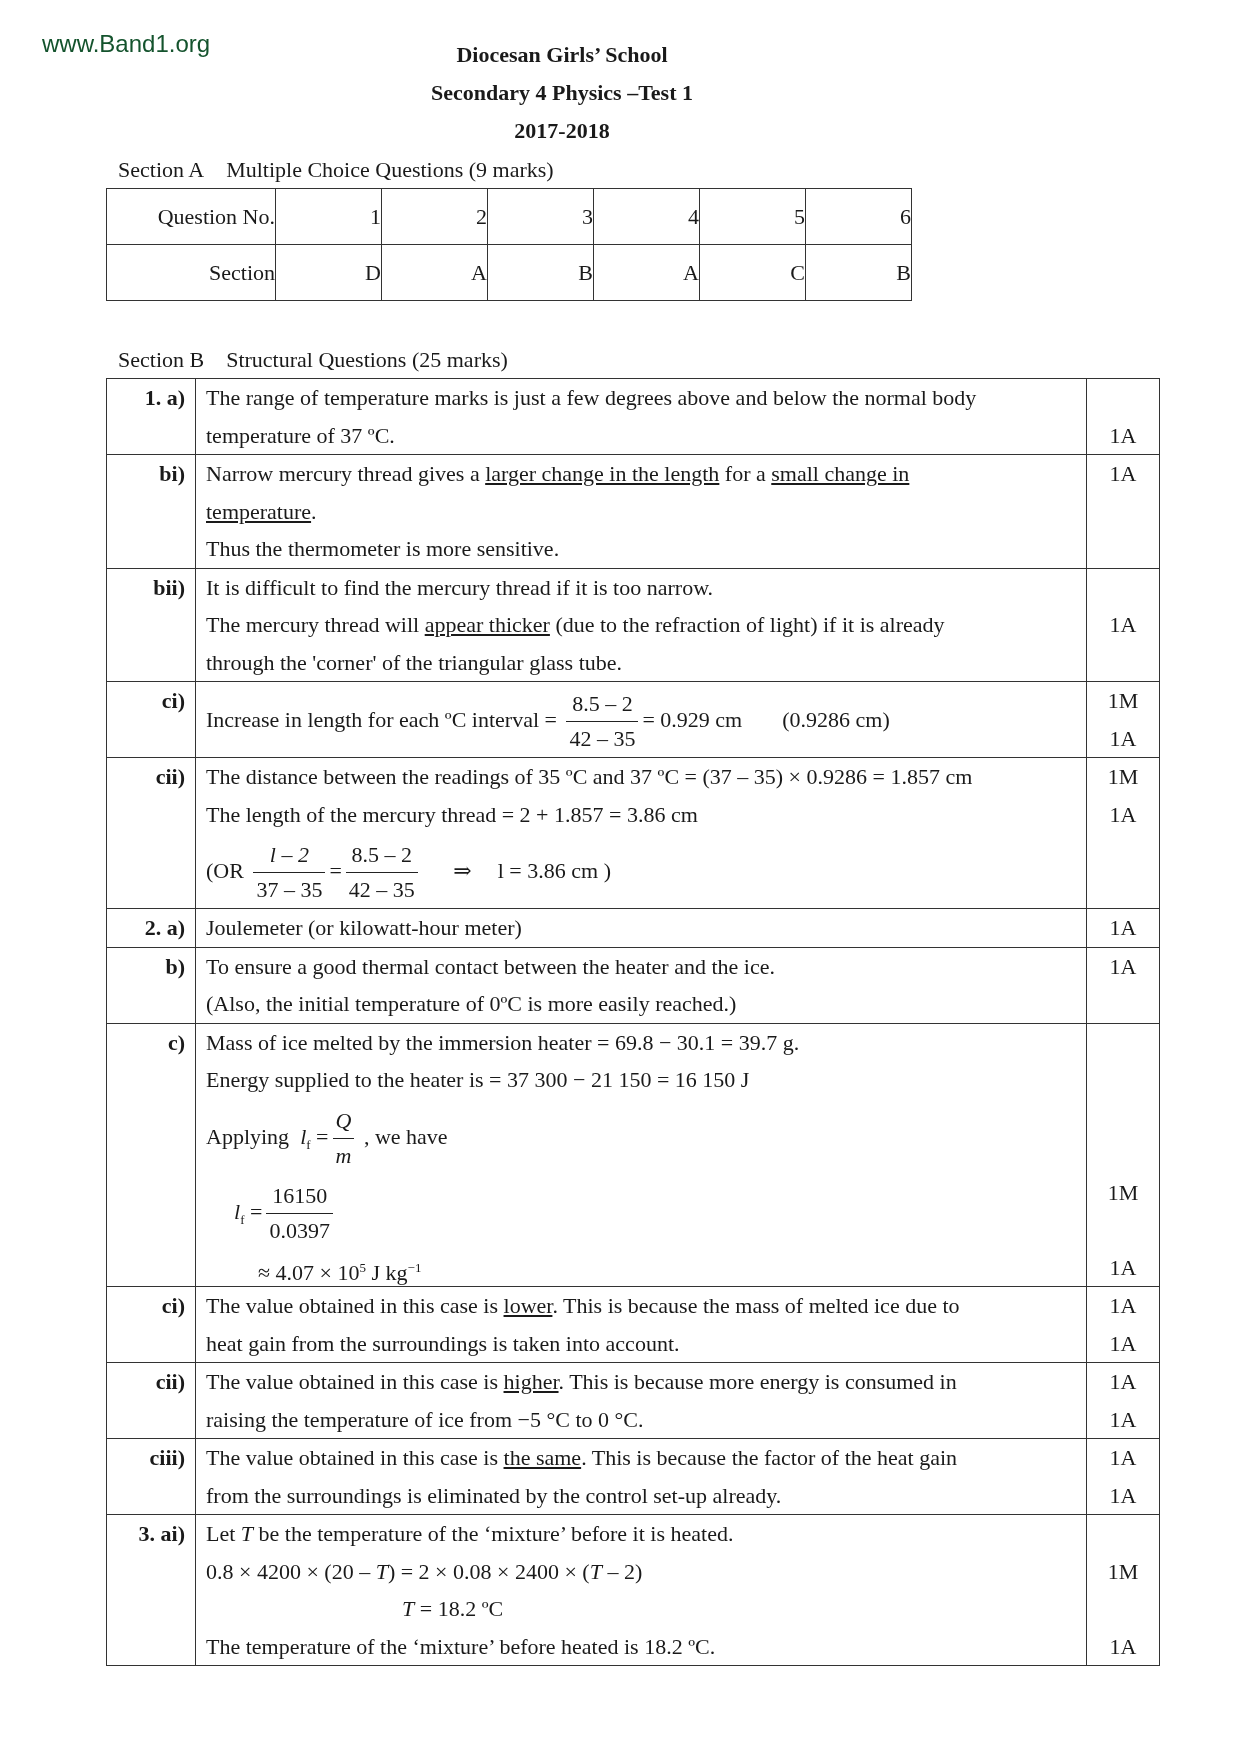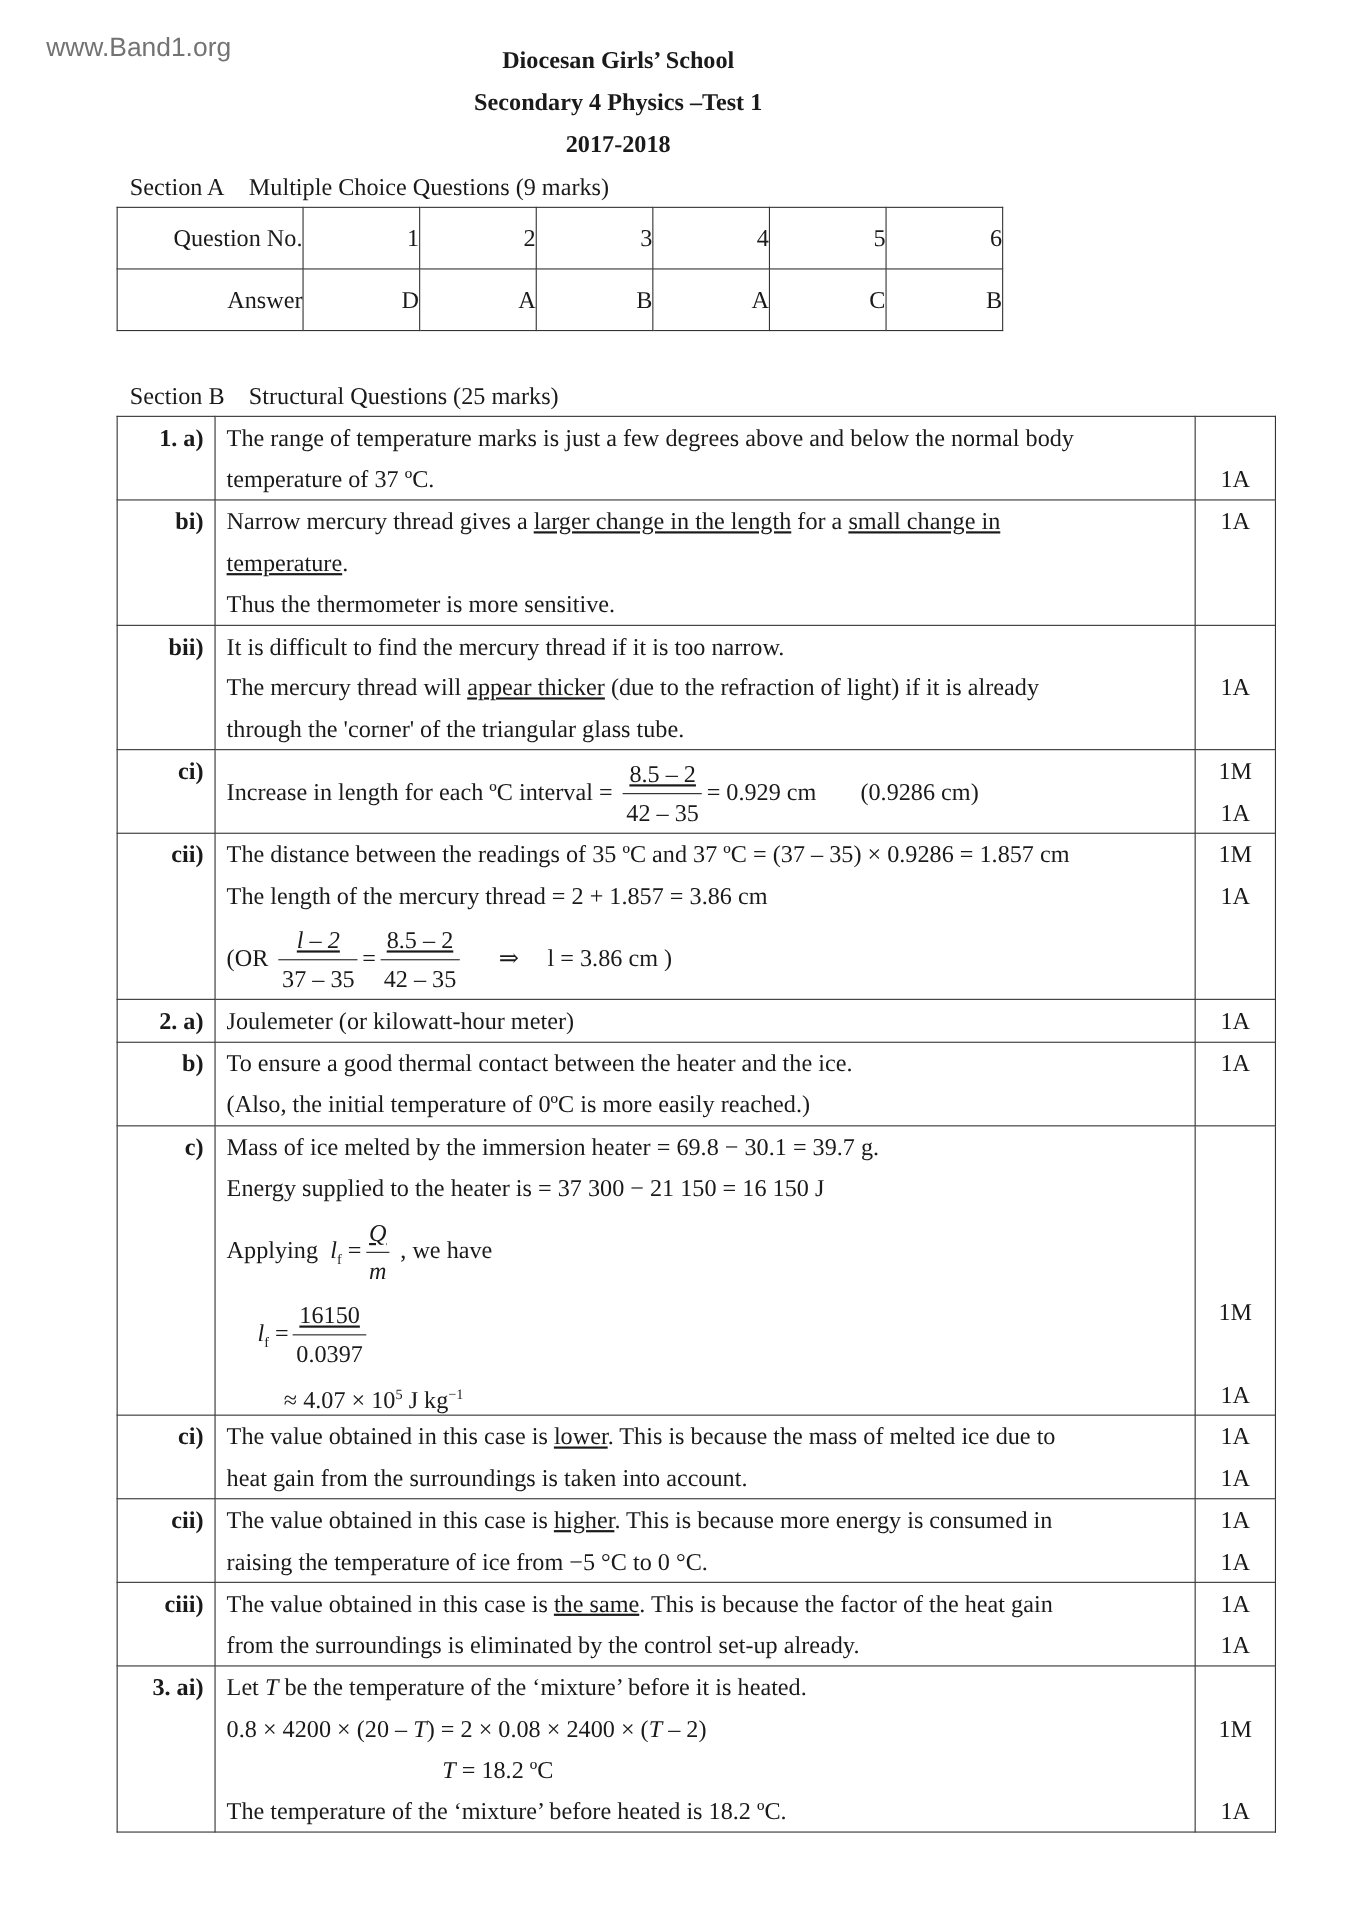--- a/index.html
+++ b/index.html
@@ -1,36 +1,36 @@
 <!DOCTYPE html>
 <html><head>
 <meta charset="utf-8">
 <style>
   html, body { margin:0; padding:0; background:#ffffff; }
   body { width:1240px; height:1754px; position:relative; overflow:hidden;
          font-family:"Liberation Serif", "DejaVu Serif", serif; color:#1a1a1a; }
-  .watermark { position:absolute; left:42px; top:30px; font-family:"Liberation Sans","DejaVu Sans",sans-serif; font-size:24px; color:#737373; }
+  .watermark { position:absolute; left:42px; top:30px; font-family:"Liberation Sans","DejaVu Sans",sans-serif; font-size:24px; color:#14532d; }
   .title { position:absolute; left:0; width:1124px; text-align:center; font-weight:bold; font-size:22px; }
   .section-label { position:absolute; left:118px; font-size:22px; }
   .section-label .gap { display:inline-block; width:22px; }
 
   table.mcq { position:absolute; left:106px; top:188px; border-collapse:collapse; font-size:22px; }
   table.mcq td { border:1.5px solid #333; text-align:right; height:55px; width:105px; padding:0; }
   table.mcq td.head { width:168px; }
 
   table.ans { position:absolute; left:106px; top:378px; width:1054px; border-collapse:collapse; font-size:22px; }
   table.ans td { border:1.5px solid #333; vertical-align:top; padding:0; }
   table.ans td.qn { width:78px; text-align:right; padding-right:10px;font-weight:bold; }
   table.ans td.body { padding-left:10px; padding-right:10px; }
   table.ans td.mk { width:72px; text-align:center; }
   .ln { height:37.5px; line-height:37.5px; white-space:nowrap; }
   .u { text-decoration:underline; }
   .i { font-style:italic; }
   .frac { display:inline-block; vertical-align:middle; text-align:center; line-height:1.25; margin:0 4px; }
-  .frac .num { display:block; border-bottom:1.5px solid #222; padding:0 3px;text-decoration:underline; }
+  .frac .num { display:block; border-bottom:1.5px solid #222; padding:0 3px; }
   .frac .den { display:block; padding:0 3px; }
   .tall { height:75px; line-height:75px; }
   .tall .frac { line-height:34px; }
   sup { font-size:13px; }
   sub { font-size:13px; }
 </style>
 </head>
 <body>
 
 <div class="watermark">www.Band1.org</div>
@@ -47,21 +47,21 @@
       <tr>
     <td class="head">Question No.</td>
     <td>1</td>
     <td>2</td>
     <td>3</td>
     <td>4</td>
     <td>5</td>
     <td>6</td>
   </tr>
   <tr>
-    <td class="head">Answer</td>
+    <td class="head">Section</td>
     <td>D</td>
     <td>A</td>
     <td>B</td>
     <td>A</td>
     <td>C</td>
     <td>B</td>
   </tr>
 </tbody>
   </table>
 

